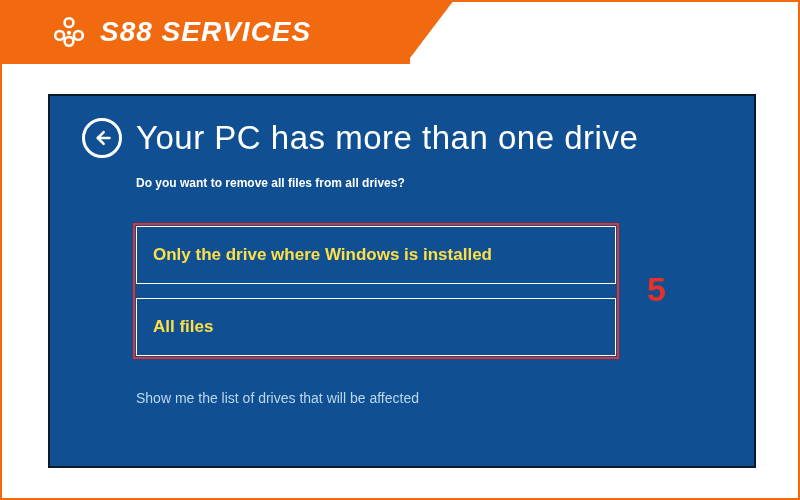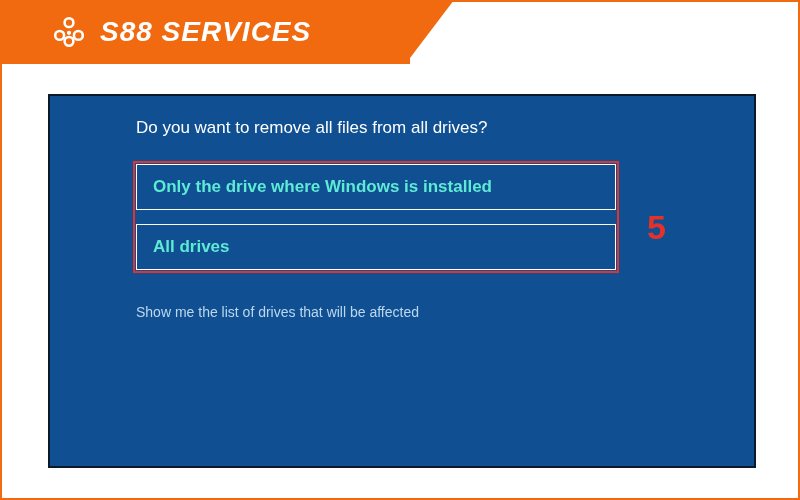--- a/index.html
+++ b/index.html
@@ -76,45 +76,45 @@
     justify-content: center;
     flex-shrink: 0;
   }
   .back-circle svg { width: 20px; height: 20px; }
   .page-title {
     font-size: 33px;
     font-weight: 300;
     letter-spacing: 0.5px;
   }
   .subtitle {
-    font-size: 17px;
-    font-weight: 400;
+    font-size: 12px;
+    font-weight: 700;
     margin-left: 54px;
-    margin-bottom: 26px;
+    margin-bottom: 36px;
   }
   .options-wrap {
     position: relative;
     margin-left: 54px;
     width: 480px;
   }
   .highlight-box {
     position: absolute;
     top: -3px;
     left: -3px;
     right: -3px;
     bottom: -3px;
     border: 2px solid #e4322a;
     pointer-events: none;
   }
   .option-item {
     border: 1.5px solid #ffffff;
-    padding: 12px 16px;
+    padding: 18px 16px;
     font-size: 17px;
     font-weight: 600;
-    color: #5eead4;
+    color: #fde047;
     background: transparent;
     cursor: pointer;
   }
   .option-item + .option-item {
     margin-top: 14px;
   }
   .step-number {
     position: absolute;
     right: -50px;
     top: 44px;
@@ -141,25 +141,34 @@
       <circle cx="31" cy="24" r="5.2" fill="none" stroke="#fff" stroke-width="3"></circle>
       <circle cx="20" cy="31" r="5.2" fill="none" stroke="#fff" stroke-width="3"></circle>
       <circle cx="20" cy="21" r="2.5" fill="#fff"></circle>
     </svg>
   </span>
   <span class="brand-text">S88 SERVICES</span>
 </div>
 
 <div class="screenshot-frame">
 
+  <div class="title-row">
+    <span class="back-circle">
+      <svg viewBox="0 0 24 24">
+        <path d="M14 5l-7 7 7 7" fill="none" stroke="#fff" stroke-width="3" stroke-linecap="round" stroke-linejoin="round"></path>
+        <line x1="7" y1="12" x2="21" y2="12" stroke="#fff" stroke-width="3" stroke-linecap="round"></line>
+      </svg>
+    </span>
+    <span class="page-title">Your PC has more than one drive</span>
+  </div>
 
   <div class="subtitle">Do you want to remove all files from all drives?</div>
 
   <div class="options-wrap">
     <div class="highlight-box"></div>
     <div class="option-item">Only the drive where Windows is installed</div>
-    <div class="option-item">All drives</div>
+    <div class="option-item">All files</div>
     <div class="step-number">5</div>
   </div>
 
   <div class="affected-link">Show me the list of drives that will be affected</div>
 
 </div>
 
 </body></html>

